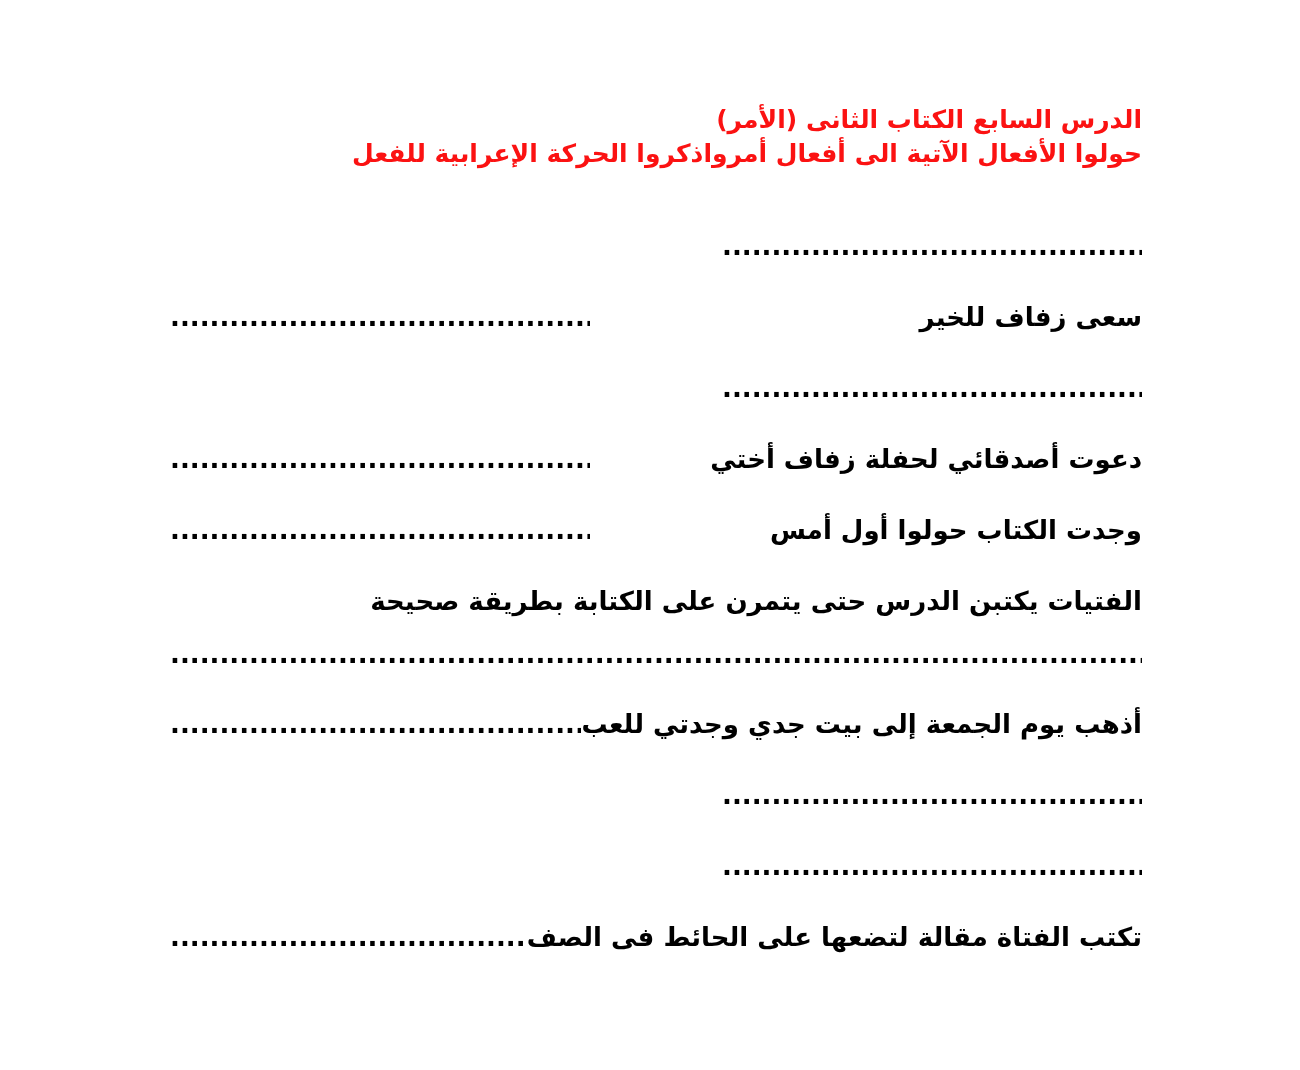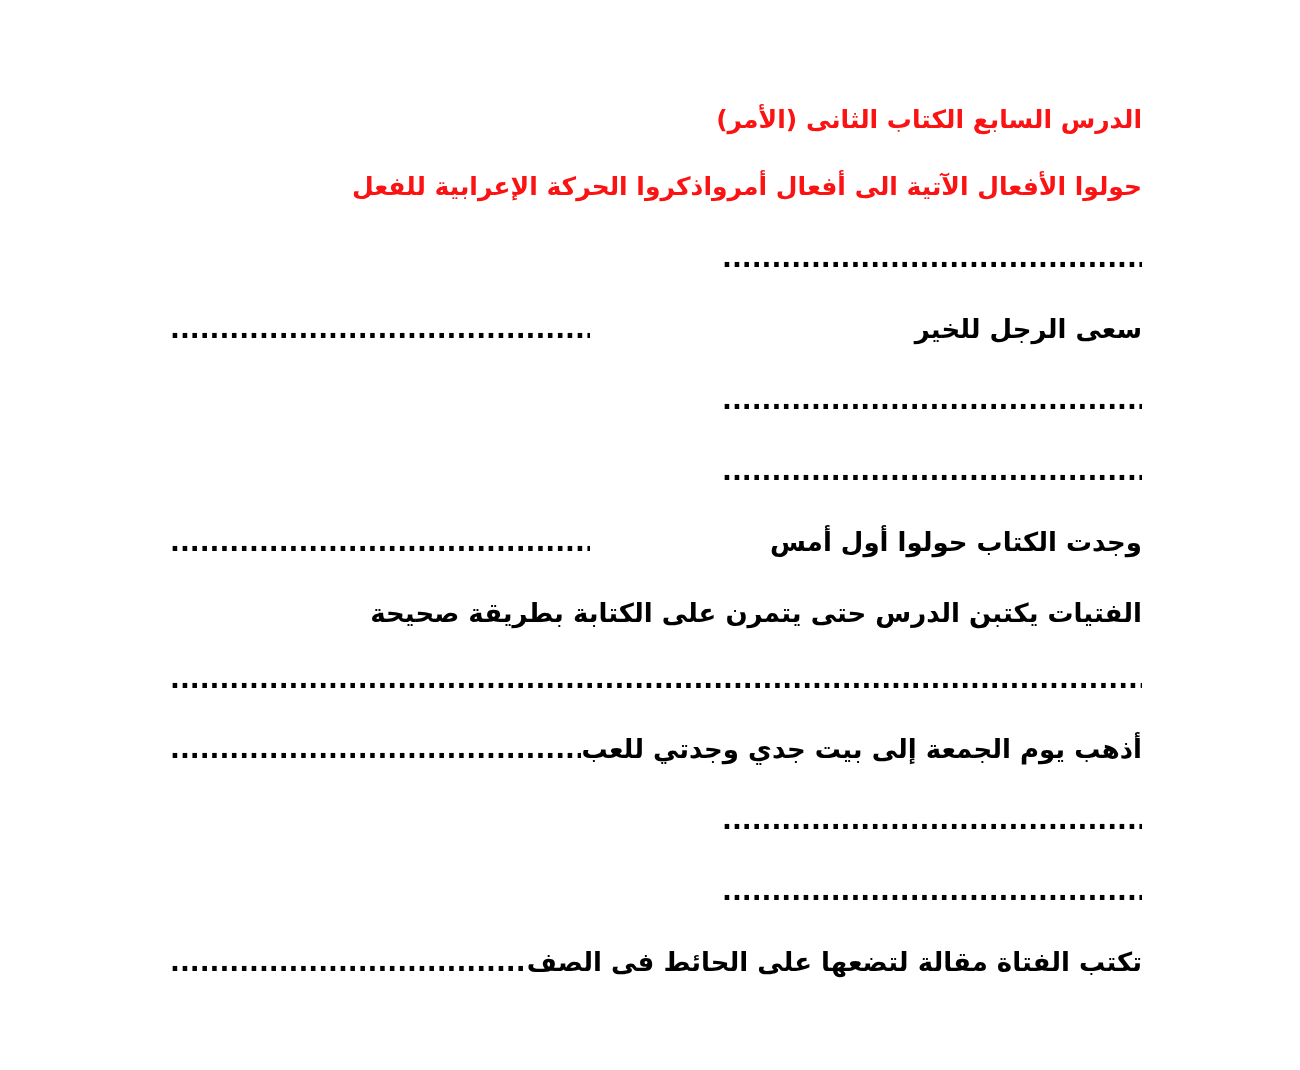--- a/index.html
+++ b/index.html
@@ -19,22 +19,22 @@
     color: #000000;
     box-sizing: border-box;
     padding: 103px 158px 0 170px;
   }
   .hdr {
     font-size: 25px;
     line-height: 34px;
     color: #fb1212;
     white-space: nowrap;
   }
-  .hdr-1 { margin-bottom: 33px; }
-  .hdr-2 { margin-bottom: 37px; }
+  .hdr-1 { }
+  .hdr-2 { margin-bottom: 58px; }
   .row {
     display: flex;
     justify-content: space-between;
     align-items: baseline;
     font-size: 26px;
     line-height: 34px;
     margin-bottom: 37px;
   }
   .q-text {
     white-space: nowrap;
@@ -42,21 +42,21 @@
   }
   .dots {
     direction: ltr;
     text-align: left;
     white-space: nowrap;
     overflow: hidden;
     flex: 0 1 420px;
     max-width: 420px;
     font-size: 26px;
   }
-  .row-textonly { margin-bottom: 32px; }
+  .row-textonly { margin-bottom: 19px; }
   .dots-full {
     direction: ltr;
     text-align: left;
     white-space: nowrap;
     overflow: hidden;
     font-size: 26px;
     line-height: 34px;
     margin-bottom: 36px;
   }
 </style>
@@ -66,29 +66,30 @@
 <div class="page">
 
   <div class="hdr hdr-1">الدرس السابع الكتاب الثانى (الأمر)</div>
   <div class="hdr hdr-2">حولوا الأفعال الآتية الى  أفعال أمرواذكروا الحركة الإعرابية للفعل</div>
 
   <div class="row">
     <span class="dots">..............................................</span>
   </div>
 
   <div class="row">
-    <span class="q-text">سعى الرجل للخير</span>
+    <span class="q-text">سعى زفاف للخير</span>
     <span class="dots">..............................................</span>
   </div>
 
   <div class="row">
     <span class="dots">..............................................</span>
   </div>
 
   <div class="row">
+    <span class="q-text">دعوت أصدقائي لحفلة زفاف أختي</span>
     <span class="dots">..............................................</span>
   </div>
 
   <div class="row">
     <span class="q-text">وجدت الكتاب حولوا أول أمس</span>
     <span class="dots">..............................................</span>
   </div>
 
   <div class="row row-textonly">
     <span class="q-text">الفتيات يكتبن الدرس حتى يتمرن على الكتابة بطريقة صحيحة</span>

